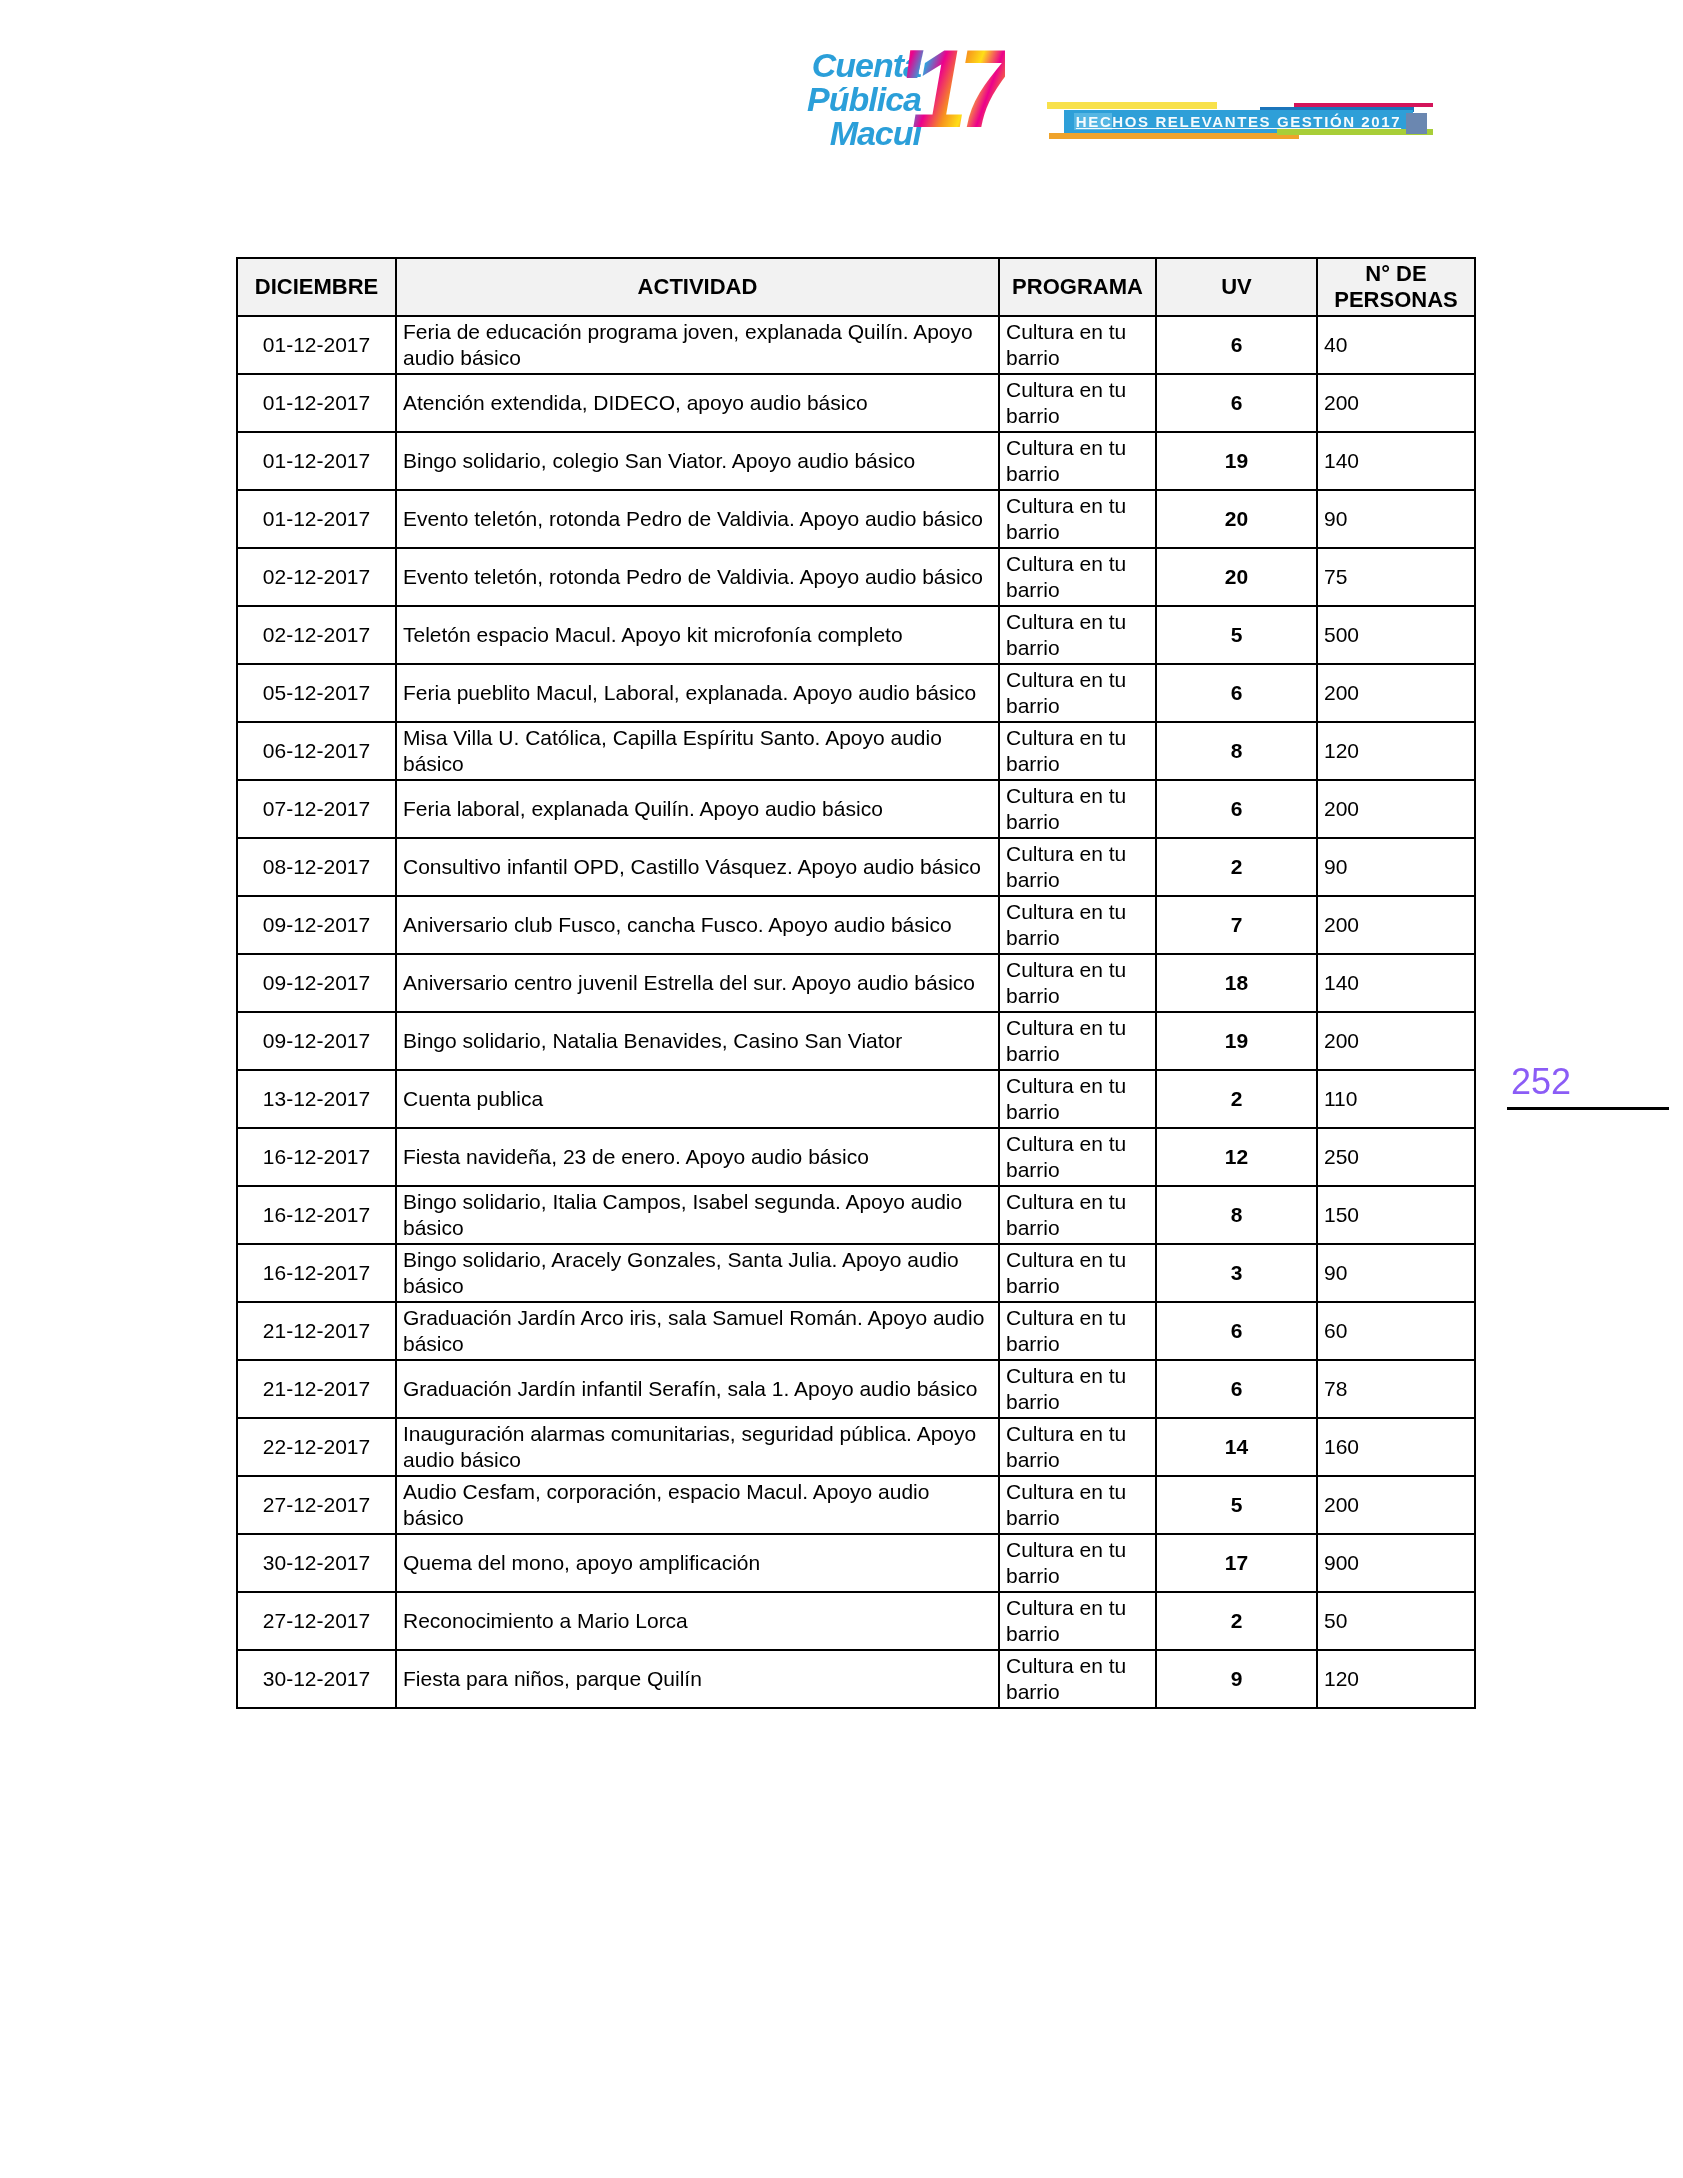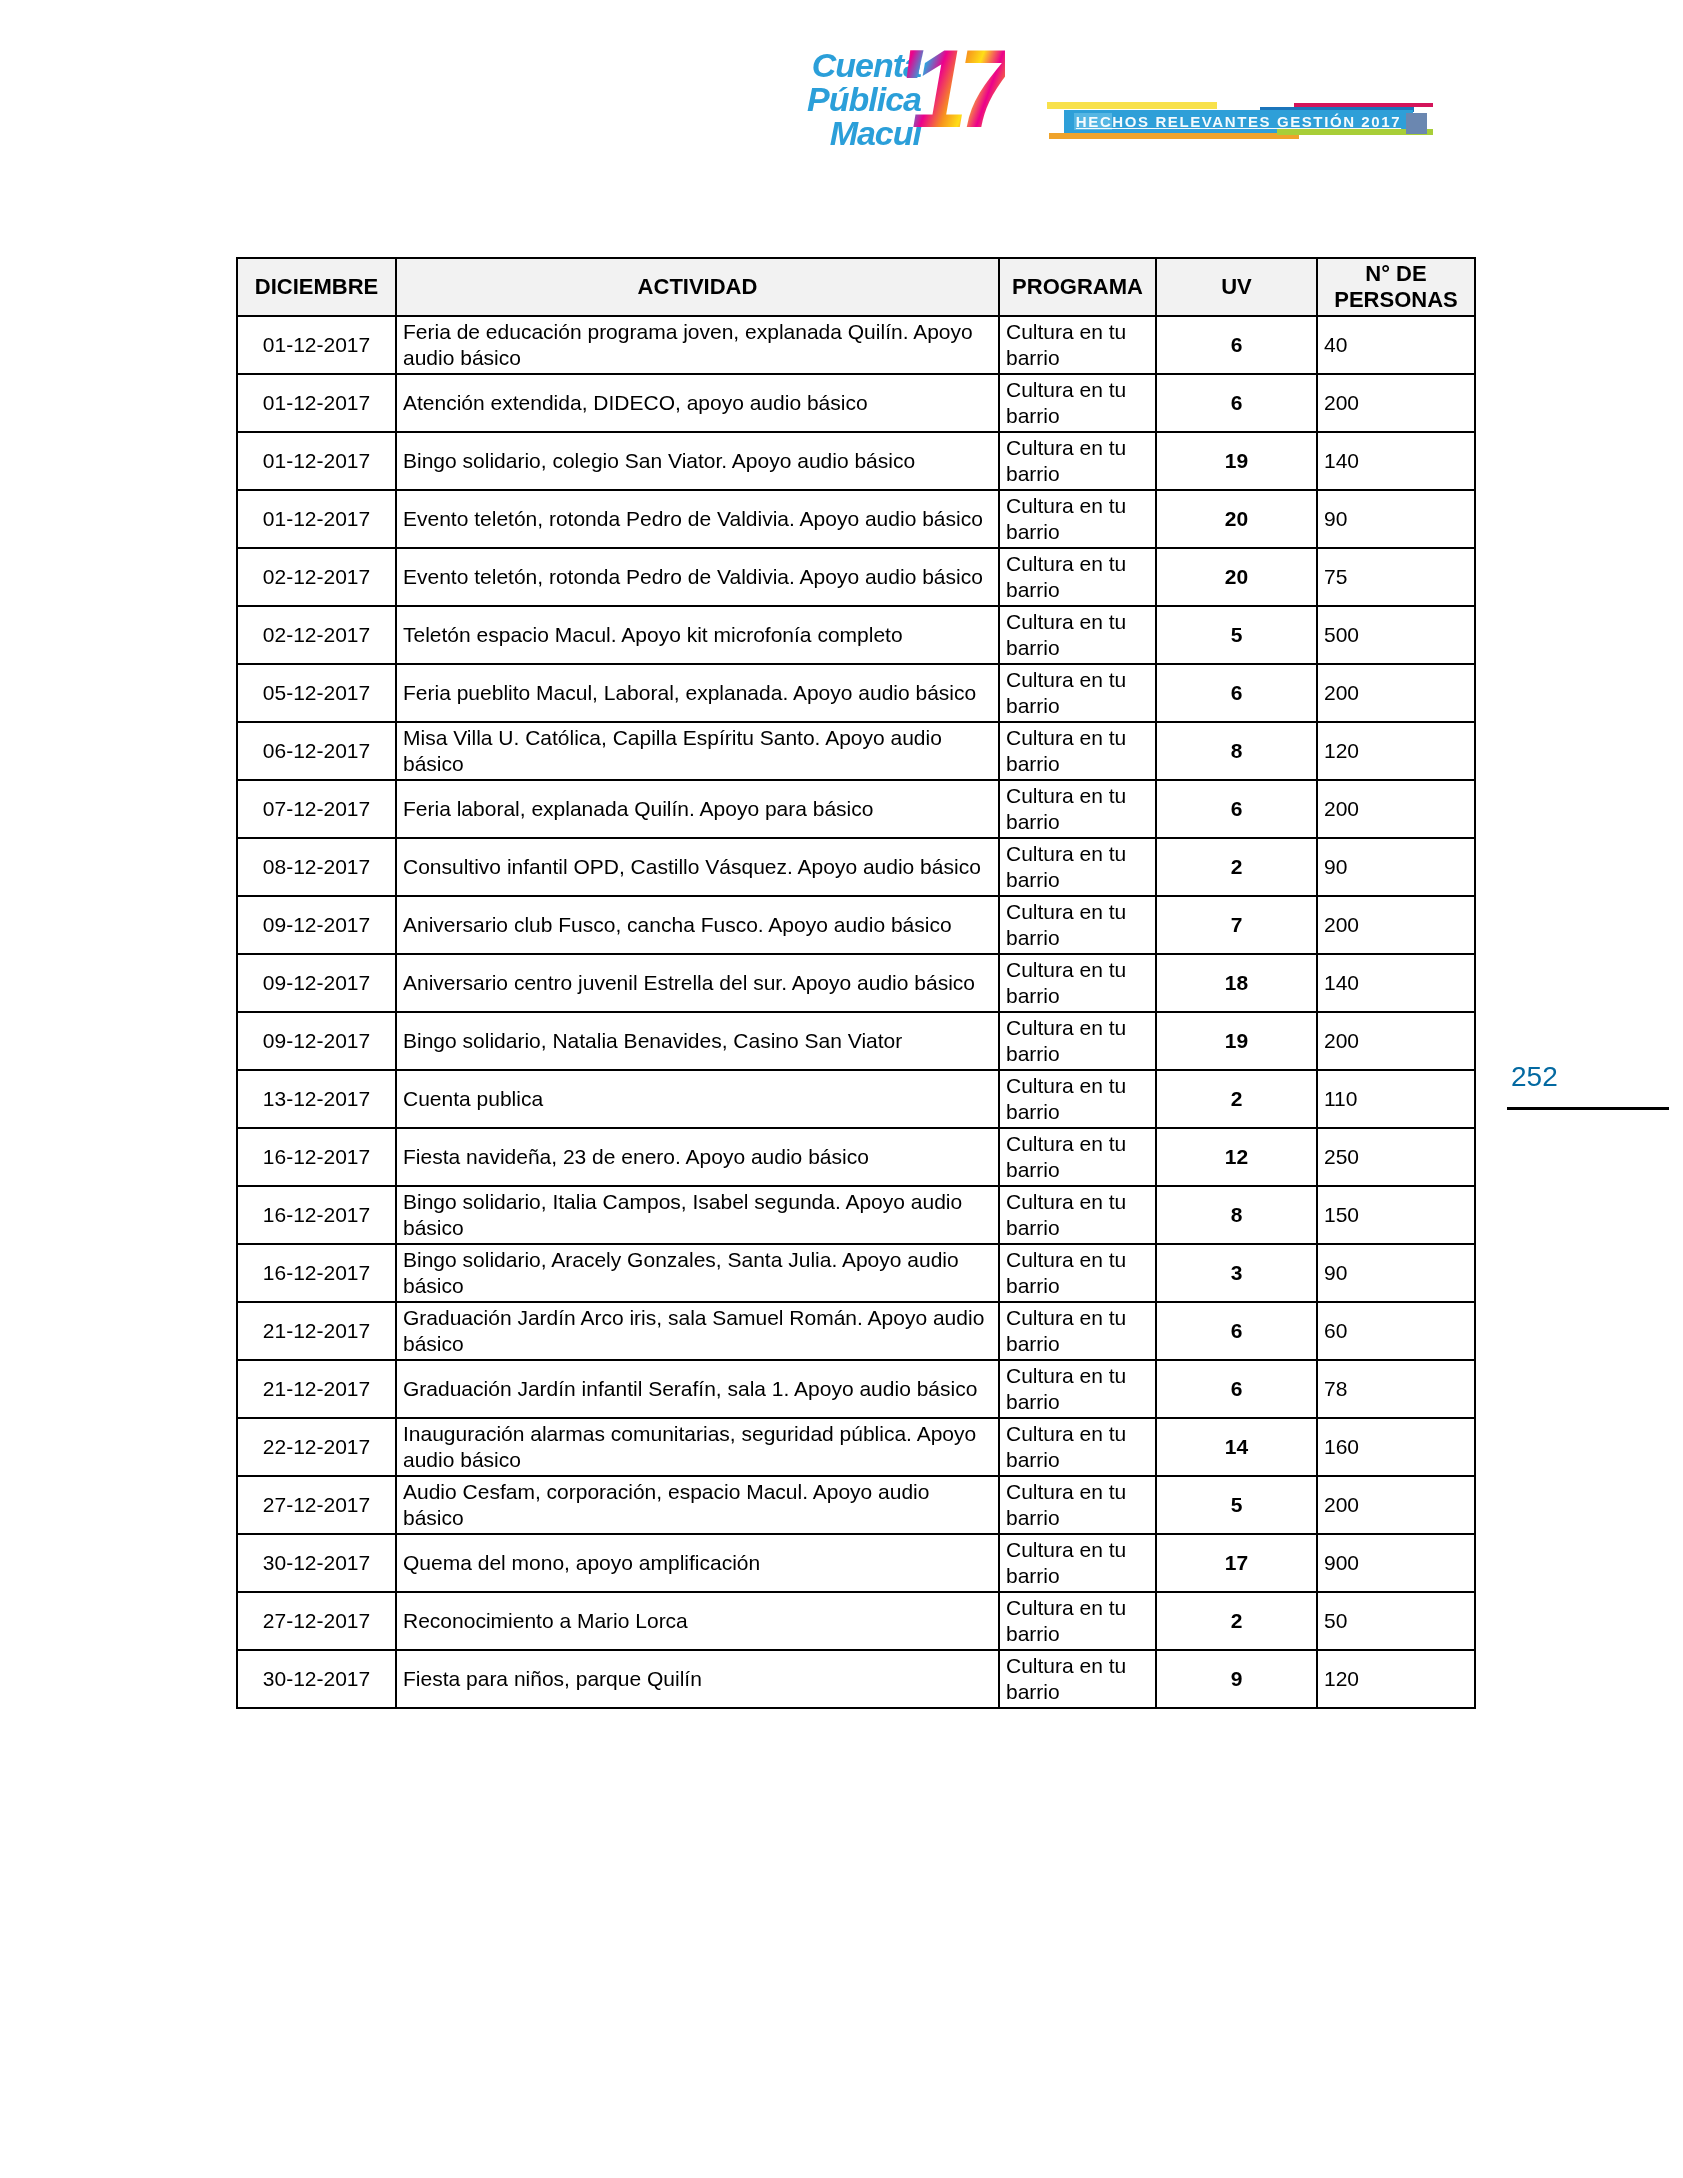--- a/index.html
+++ b/index.html
@@ -99,22 +99,22 @@
   td.c-date     { text-align: center; border-radius: 11px; }
   td.c-activity { text-align: left; margin-left: 11px; }
   td.c-program  { text-align: left; }
   td.c-uv       { text-align: center; font-weight: bold; }
   td.c-personas { text-align: left; }
 
   
   .page-number {
     position: absolute;
     left: 1511px; top: 1061px;
-    font-size: 28px;
-    color: #0369a1;
+    font-size: 36px;
+    color: #8b5cf6;
   }
   .page-number-rule {
     position: absolute;
     left: 1507px; top: 1107px;
     width: 162px; height: 3px;
     background: #000;
   }
 </style>
 </head>
 <body>
@@ -206,21 +206,21 @@
       </tr>
       <tr>
         <td class="c-date">06-12-2017</td>
         <td class="c-activity">Misa Villa U. Católica, Capilla Espíritu Santo. Apoyo audio básico</td>
         <td class="c-program">Cultura en tu barrio</td>
         <td class="c-uv">8</td>
         <td class="c-personas">120</td>
       </tr>
       <tr>
         <td class="c-date">07-12-2017</td>
-        <td class="c-activity">Feria laboral, explanada Quilín. Apoyo para básico</td>
+        <td class="c-activity">Feria laboral, explanada Quilín. Apoyo audio básico</td>
         <td class="c-program">Cultura en tu barrio</td>
         <td class="c-uv">6</td>
         <td class="c-personas">200</td>
       </tr>
       <tr>
         <td class="c-date">08-12-2017</td>
         <td class="c-activity">Consultivo infantil OPD, Castillo Vásquez. Apoyo audio básico</td>
         <td class="c-program">Cultura en tu barrio</td>
         <td class="c-uv">2</td>
         <td class="c-personas">90</td>

